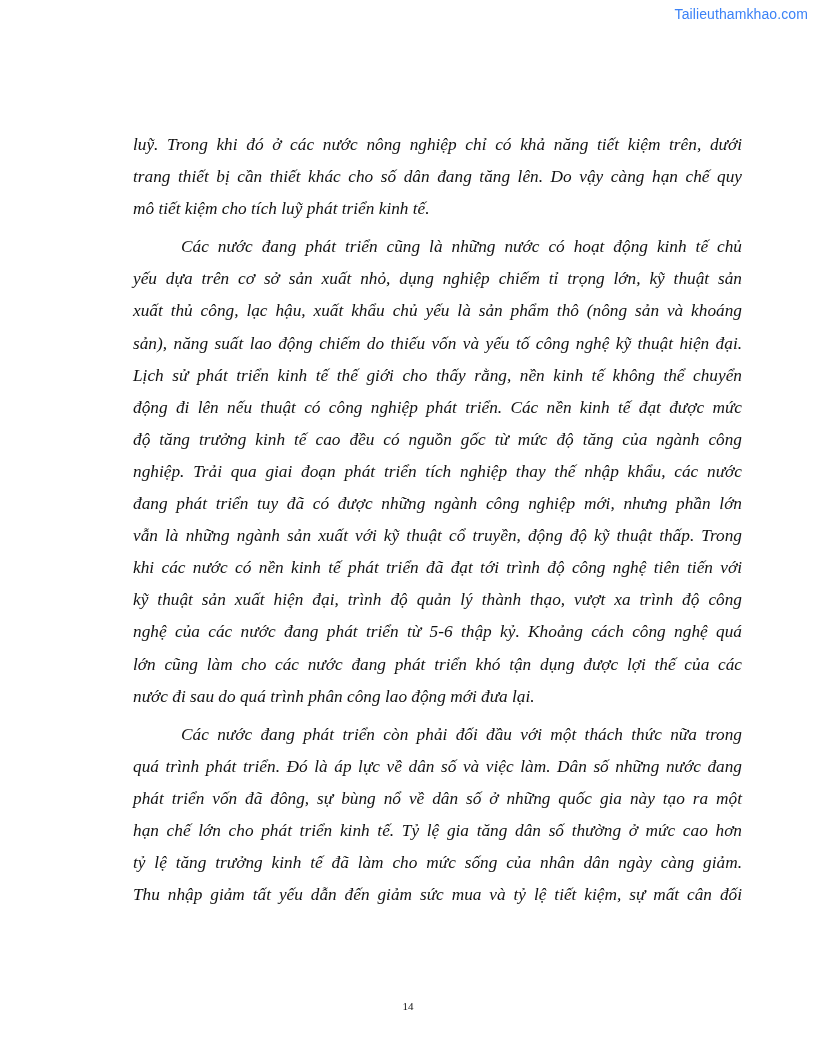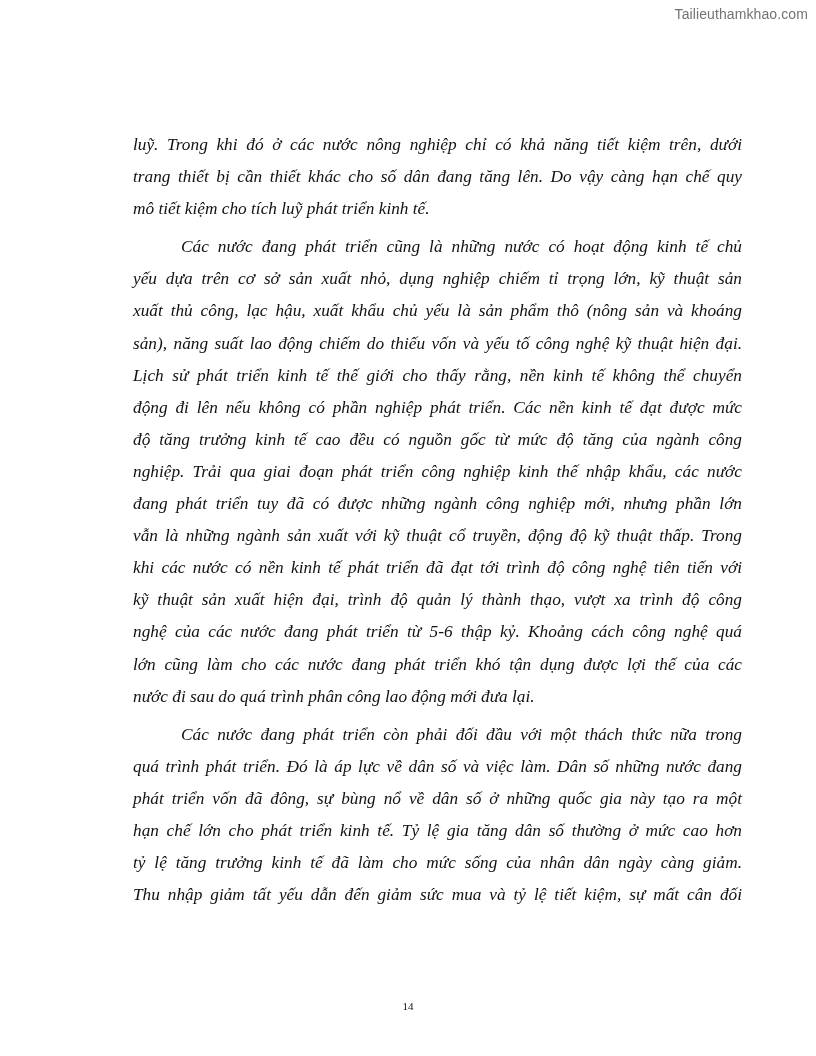--- a/index.html
+++ b/index.html
@@ -14,21 +14,21 @@
       overflow: hidden;
       font-family: "Liberation Serif", serif;
       color: #111111;
     }
     .watermark {
       position: absolute;
       top: 6px;
       right: 8px;
       font-family: "Liberation Sans", sans-serif;
       font-size: 14px;
-      color: #737373;
+      color: #3b82f6;
       letter-spacing: 0.1px;
     }
     .page-body {
       position: absolute;
       left: 133px;
       top: 129px;
       width: 609px;
       font-style: italic;
     }
     .line {
@@ -71,23 +71,23 @@
     <div class="line last">mô tiết kiệm cho tích luỹ phát triển kinh tế.</div>
   </div>
   <div class="para-gap"></div>
 
   <div class="paragraph">
     <div class="line indent">Các nước đang phát triển cũng là những nước có hoạt động kinh tế chủ</div>
     <div class="line">yếu dựa trên cơ sở sản xuất nhỏ, dụng nghiệp chiếm tỉ trọng lớn, kỹ thuật sản</div>
     <div class="line">xuất thủ công, lạc hậu, xuất khẩu chủ yếu là sản phẩm thô (nông sản và khoáng</div>
     <div class="line">sản), năng suất lao động chiếm do thiếu vốn và yếu tố công nghệ kỹ thuật hiện đại.</div>
     <div class="line">Lịch sử phát triển kinh tế thế giới cho thấy rằng, nền kinh tế không thể chuyển</div>
-    <div class="line">động đi lên nếu không có phần nghiệp phát triển. Các nền kinh tế đạt được mức</div>
+    <div class="line">động đi lên nếu thuật có công nghiệp phát triển. Các nền kinh tế đạt được mức</div>
     <div class="line">độ tăng trưởng kinh tế cao đều có nguồn gốc từ mức độ tăng của ngành công</div>
-    <div class="line">nghiệp. Trải qua giai đoạn phát triển công nghiệp kinh thế nhập khẩu, các nước</div>
+    <div class="line">nghiệp. Trải qua giai đoạn phát triển tích nghiệp thay thế nhập khẩu, các nước</div>
     <div class="line">đang phát triển tuy đã có được những ngành công nghiệp mới, nhưng phần lớn</div>
     <div class="line">vẫn là những ngành sản xuất với kỹ thuật cổ truyền, động độ kỹ thuật thấp. Trong</div>
     <div class="line">khi các nước có nền kinh tế phát triển đã đạt tới trình độ công nghệ tiên tiến với</div>
     <div class="line">kỹ thuật sản xuất hiện đại, trình độ quản lý thành thạo, vượt xa trình độ công</div>
     <div class="line">nghệ của các nước đang phát triển từ 5-6 thập kỷ. Khoảng cách công nghệ quá</div>
     <div class="line">lớn cũng làm cho các nước đang phát triển khó tận dụng được lợi thế của các</div>
     <div class="line last">nước đi sau do quá trình phân công lao động mới đưa lại.</div>
   </div>
   <div class="para-gap"></div>
 

